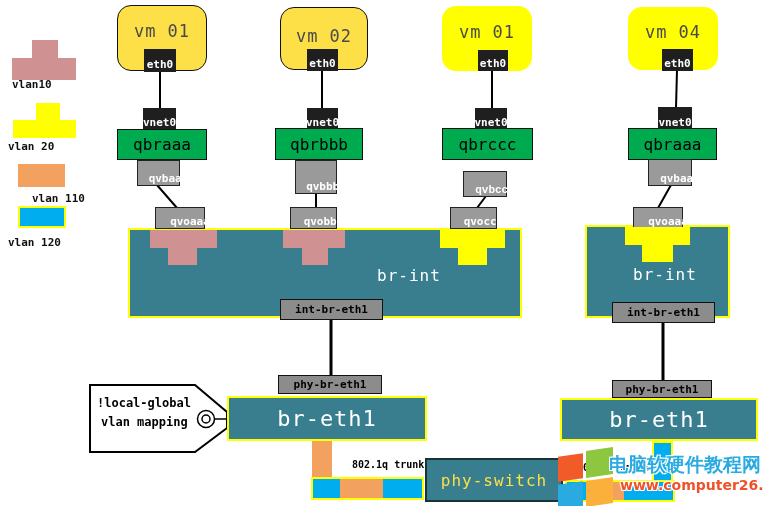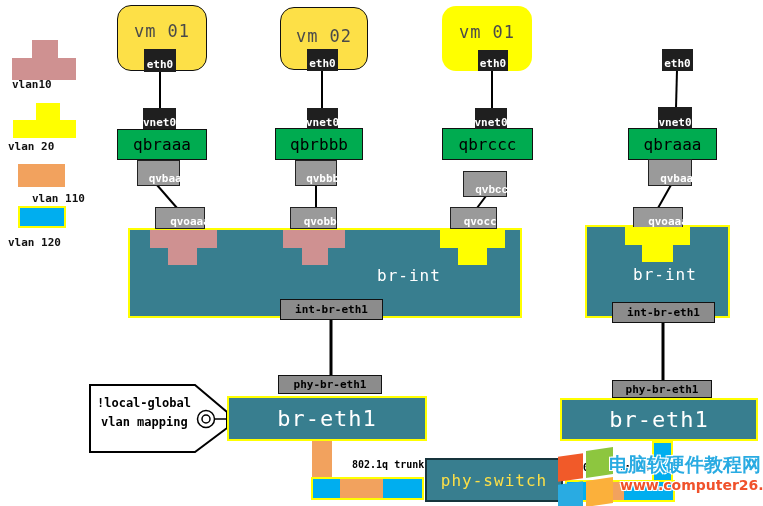--- a/index.html
+++ b/index.html
@@ -107,21 +107,21 @@
   </div>
   <div class="box darkbox z3" style="left:307px;top:49px;width:31px;height:22px;align-items:flex-end;padding-bottom:1px;">
     <span>eth0</span>
   </div>
   <div class="box darkbox z3" style="left:307px;top:108px;width:31px;height:21px;align-items:flex-end;">
     <span>vnet0</span>
   </div>
   <div class="box qbr z2" style="left:275px;top:128px;width:88px;height:32px;">
     <span>qbrbbb</span>
   </div>
-  <div class="box graybox z3" style="left:295px;top:160px;width:42px;height:26px;align-items:flex-end;">
+  <div class="box graybox z3" style="left:295px;top:160px;width:42px;height:34px;align-items:flex-end;">
     <span>qvbbbb</span>
   </div>
   <div class="box graybox z3" style="left:290px;top:207px;width:47px;height:22px;align-items:flex-end;">
     <span>qvobbb</span>
   </div>
 
   <div class="box vm vm-yellow z2" style="left:442px;top:6px;width:90px;height:65px;padding-bottom:14px;">
     <span>vm 01</span>
   </div>
   <div class="box darkbox z3" style="left:478px;top:50px;width:30px;height:21px;align-items:flex-end;padding-bottom:1px;">
@@ -133,20 +133,23 @@
   <div class="box qbr z2" style="left:442px;top:128px;width:91px;height:32px;">
     <span>qbrccc</span>
   </div>
   <div class="box graybox z3" style="left:463px;top:171px;width:44px;height:26px;align-items:flex-end;font-family:Liberation Mono, monospace;">
     <span>qvbccc</span>
   </div>
   <div class="box graybox z3" style="left:450px;top:207px;width:47px;height:22px;align-items:flex-end;">
     <span>qvoccc</span>
   </div>
 
+  <div class="box vm vm-yellow z2" style="left:628px;top:7px;width:90px;height:63px;padding-bottom:14px;">
+    <span>vm 04</span>
+  </div>
   <div class="box darkbox z3" style="left:662px;top:49px;width:31px;height:22px;align-items:flex-end;padding-bottom:1px;">
     <span>eth0</span>
   </div>
   <div class="box darkbox z3" style="left:658px;top:107px;width:34px;height:22px;align-items:flex-end;">
     <span>vnet0</span>
   </div>
   <div class="box qbr z2" style="left:628px;top:128px;width:89px;height:32px;">
     <span>qbraaa</span>
   </div>
   <div class="box graybox z3" style="left:648px;top:159px;width:44px;height:27px;align-items:flex-end;">

